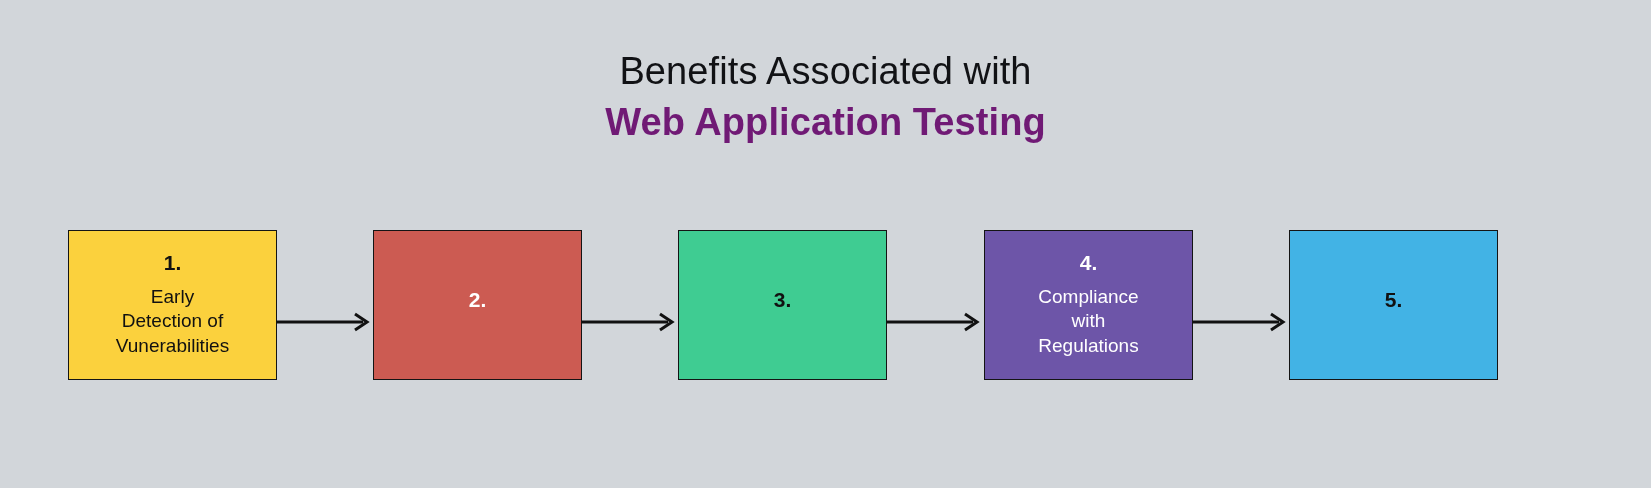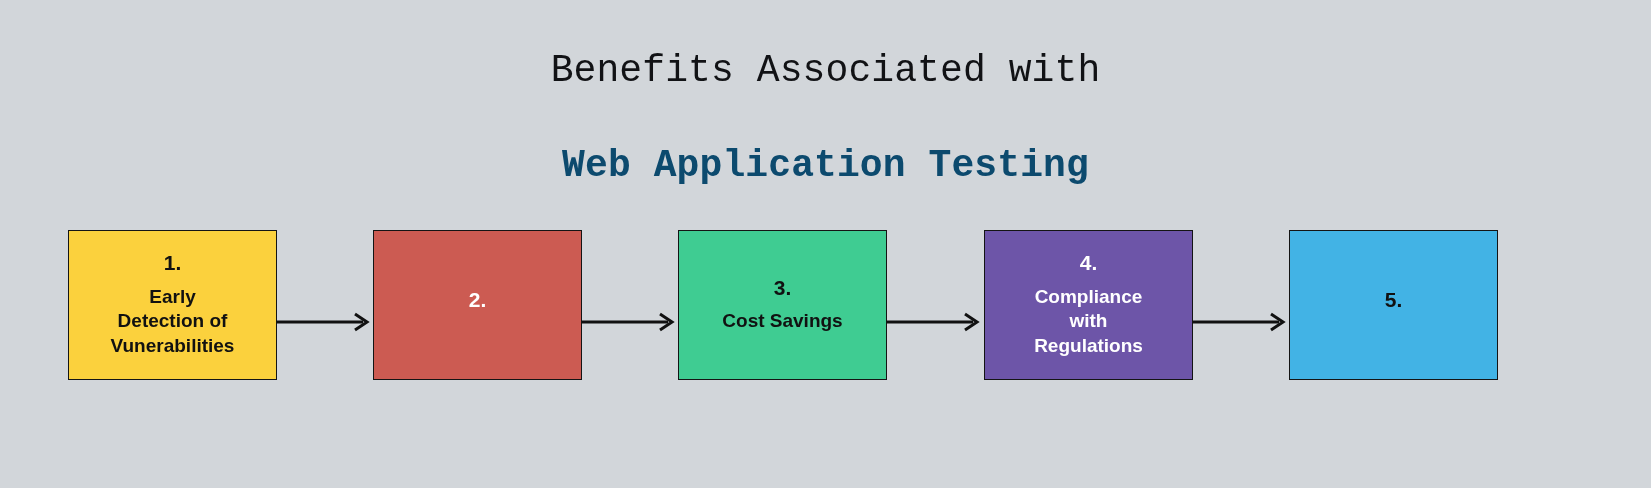--- a/index.html
+++ b/index.html
@@ -21,21 +21,20 @@
   }
 
   
   .title-block {
     position: absolute;
     left: 0;
     top: 52px;
     width: 1651px;
     text-align: center;
     line-height: 1.0;
-    font-family: Liberation Mono, monospace;
   }
   .title-line1 {
     display: block;
     font-size: 38px;
     font-weight: 400;
     color: #111215;
     letter-spacing: 0.1px;
     padding-bottom: 13px;
   }
   .title-line2 {
@@ -69,21 +68,21 @@
     text-align: center;
   }
   .node-index {
     font-size: 21px;
     font-weight: 700;
     line-height: 1.1;
     margin-bottom: 10px;
   }
   .node-label {
     font-size: 19px;
-    font-weight: 700;
+    font-weight: 400;
     line-height: 1.30;
     padding: 0 8px;
     white-space: pre-line;
   }
 
   
   #node-0 { left: 68px;   }
   #node-1 { left: 373px;  }
   #node-2 { left: 678px;  }
   #node-3 { left: 984px;  }
@@ -102,21 +101,21 @@
   #connector-2 { left: 887px;  }
   #connector-3 { left: 1193px; }
 </style>
 </head>
 <body>
 
 <div id="canvas" style="background: rgb(210, 214, 218);">
 
   <div class="title-block">
     <span class="title-line1" style="color: rgb(17, 18, 21);">Benefits Associated with</span>
-    <span class="title-line2" style="color: #0c4a6e; margin-top: 44px;">Web Application Testing</span>
+    <span class="title-line2" style="color: #701a75;">Web Application Testing</span>
   </div>
 
   <div class="flow">
 
     <div class="node" id="node-0" style="background: rgb(251, 209, 61); border-color: rgb(20, 20, 20); color: rgb(17, 17, 17);">
       <div class="node-index">1.</div>
       <div class="node-label">Early
 Detection of
 Vunerabilities</div>
     </div>
@@ -134,21 +133,20 @@
 
     <div class="connector" id="connector-1">
       <svg width="96" height="24" viewBox="0 0 96 24" xmlns="http://www.w3.org/2000/svg">
         <line x1="0" y1="12" x2="86" y2="12" stroke="#111111" stroke-width="3"></line>
         <polyline points="78,4 90,12 78,20" fill="none" stroke="#111111" stroke-width="3" stroke-linecap="butt" stroke-linejoin="miter"></polyline>
       </svg>
     </div>
 
     <div class="node" id="node-2" style="background: rgb(63, 204, 146); border-color: rgb(20, 20, 20); color: rgb(17, 17, 17);">
       <div class="node-index">3.</div>
-      <div class="node-label">Cost Savings</div>
     </div>
 
     <div class="connector" id="connector-2">
       <svg width="96" height="24" viewBox="0 0 96 24" xmlns="http://www.w3.org/2000/svg">
         <line x1="0" y1="12" x2="86" y2="12" stroke="#111111" stroke-width="3"></line>
         <polyline points="78,4 90,12 78,20" fill="none" stroke="#111111" stroke-width="3" stroke-linecap="butt" stroke-linejoin="miter"></polyline>
       </svg>
     </div>
 
     <div class="node" id="node-3" style="background: rgb(109, 85, 168); border-color: rgb(20, 20, 20); color: rgb(255, 255, 255);">

